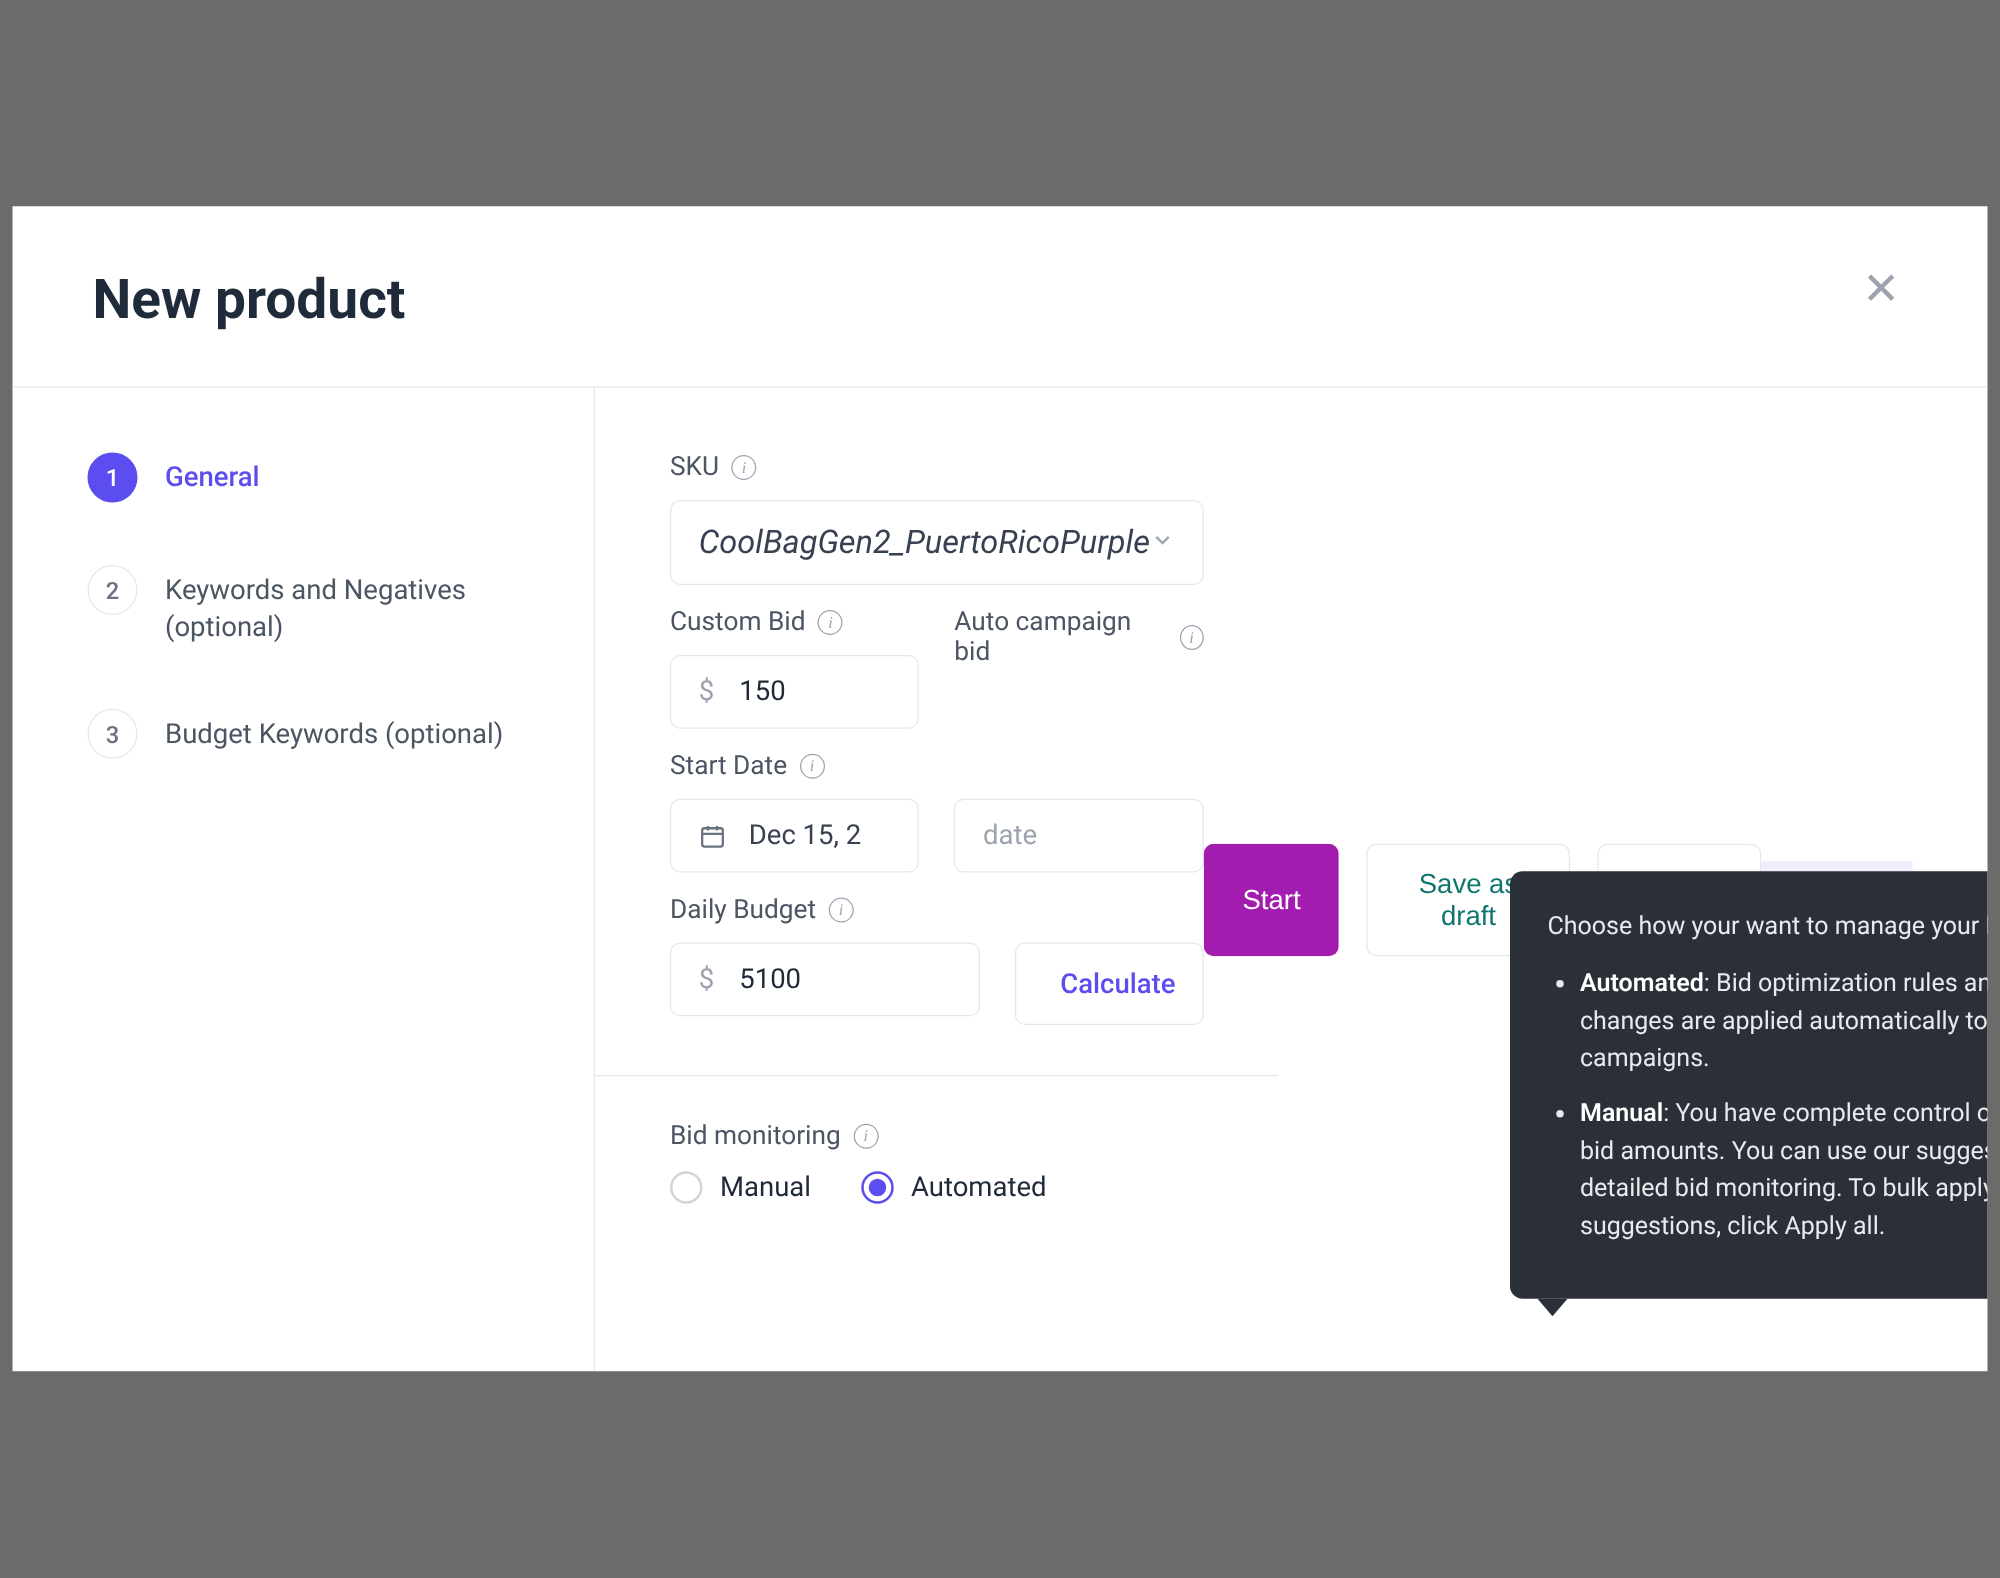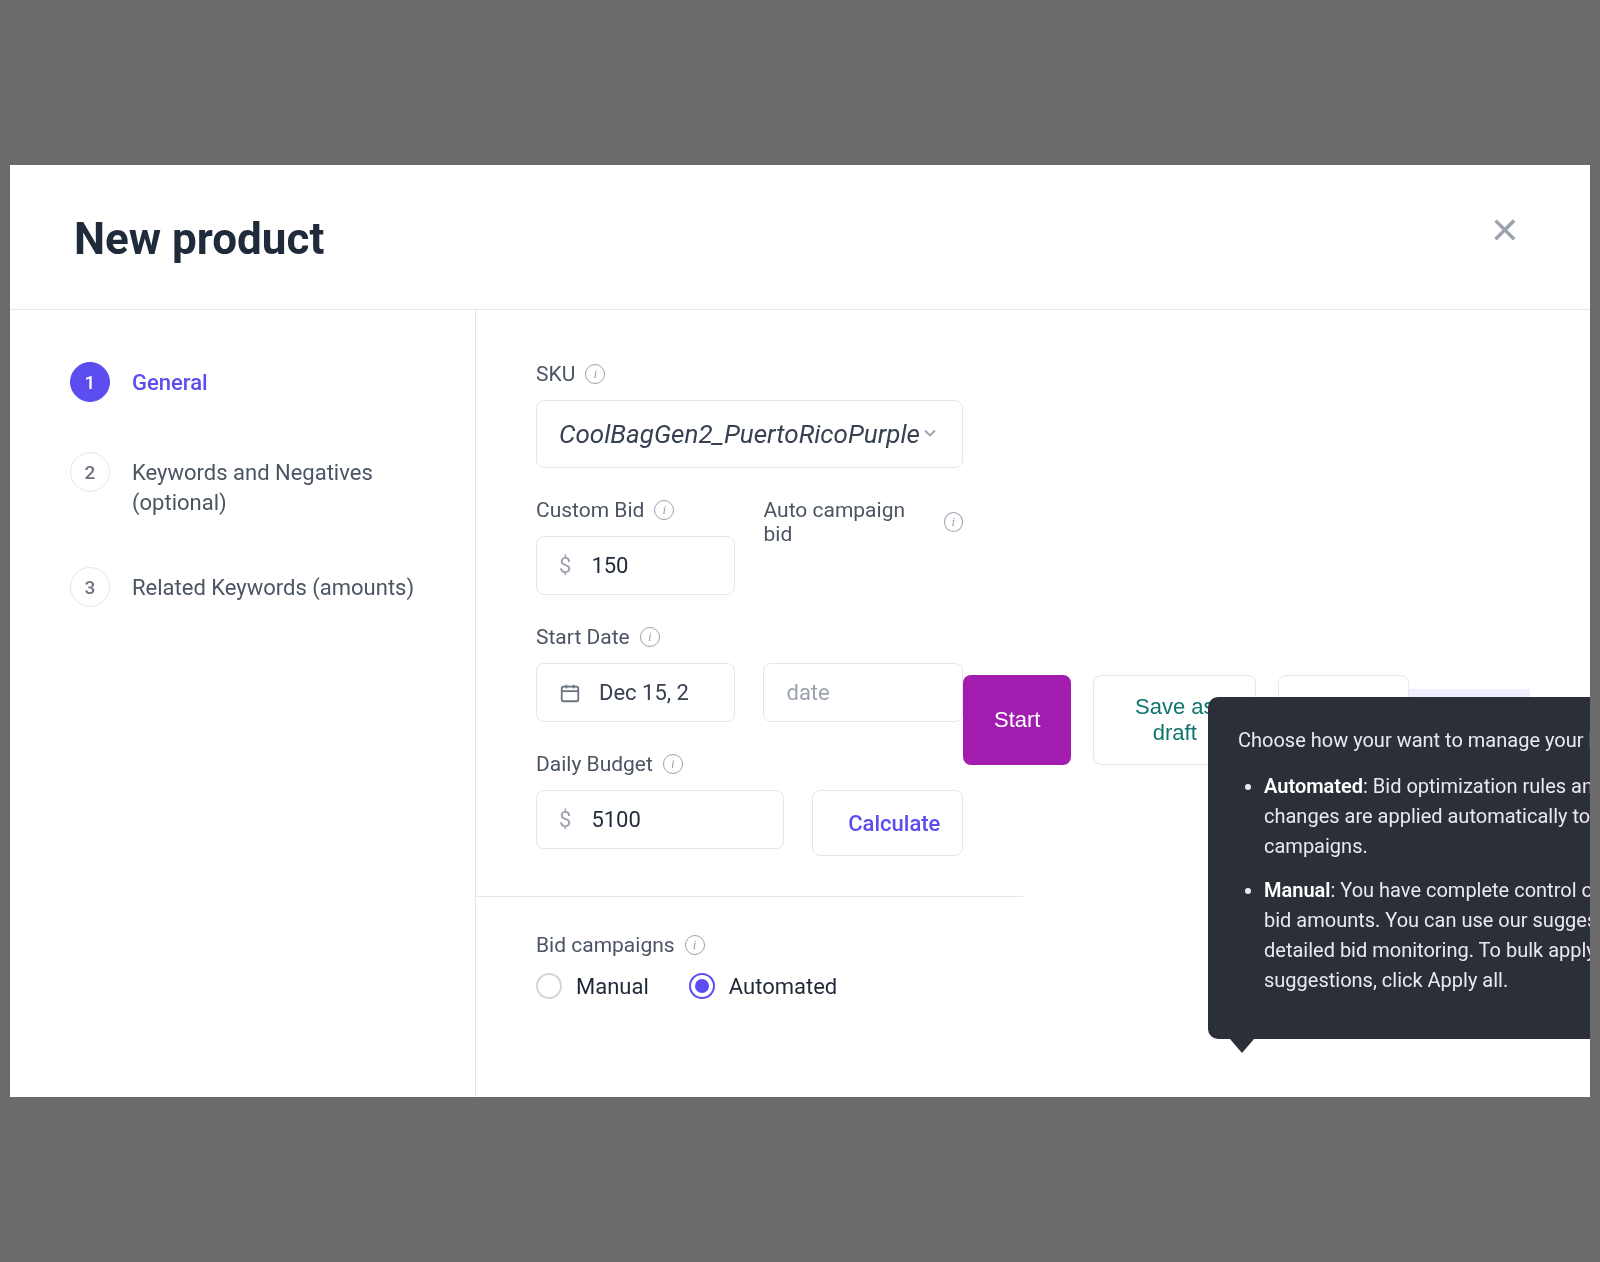--- a/index.html
+++ b/index.html
@@ -131,21 +131,21 @@
     display: flex;
     align-items: center;
     font-style: italic;
   }
   .chevron-down {
     color: #9ca3af;
   }
   .row {
     display: flex;
     gap: 28px;
-    margin-top: 30px;
+    margin-top: 18px;
   }
   .col {
     flex: 1;
     min-width: 0;
   }
   .currency-input {
     display: flex;
     align-items: center;
     border: 1.5px solid #e5e7eb;
     border-radius: 8px;
@@ -268,21 +268,21 @@
       <div class="step active">
         <span class="step-num">1</span>
         <span class="step-label">General</span>
       </div>
       <div class="step">
         <span class="step-num">2</span>
         <span class="step-label">Keywords and Negatives (optional)</span>
       </div>
       <div class="step">
         <span class="step-num">3</span>
-        <span class="step-label">Related Keywords (amounts)</span>
+        <span class="step-label">Budget Keywords (optional)</span>
       </div>
     </div>
 
     <div class="content">
 
       <div class="form-area">
         <div class="field-label">
           <span>SKU</span>
           <span class="info-icon">i</span>
         </div>
@@ -362,21 +362,21 @@
                   <circle cx="15" cy="16" r="0.8" fill="#5b4def"></circle>
                 </svg>
               <span>Calculate</span>
             </div>
           </div>
         </div>
 
         <hr class="divider">
 
         <div class="field-label">
-          <span>Bid campaigns</span>
+          <span>Bid monitoring</span>
           <span class="info-icon">i</span>
         </div>
         <div class="radio-row">
           <label class="radio">
             <span class="radio-circle">
                 <span class="radio-dot"></span>
               </span>
             <span>Manual</span>
           </label>
           <label class="radio checked">

